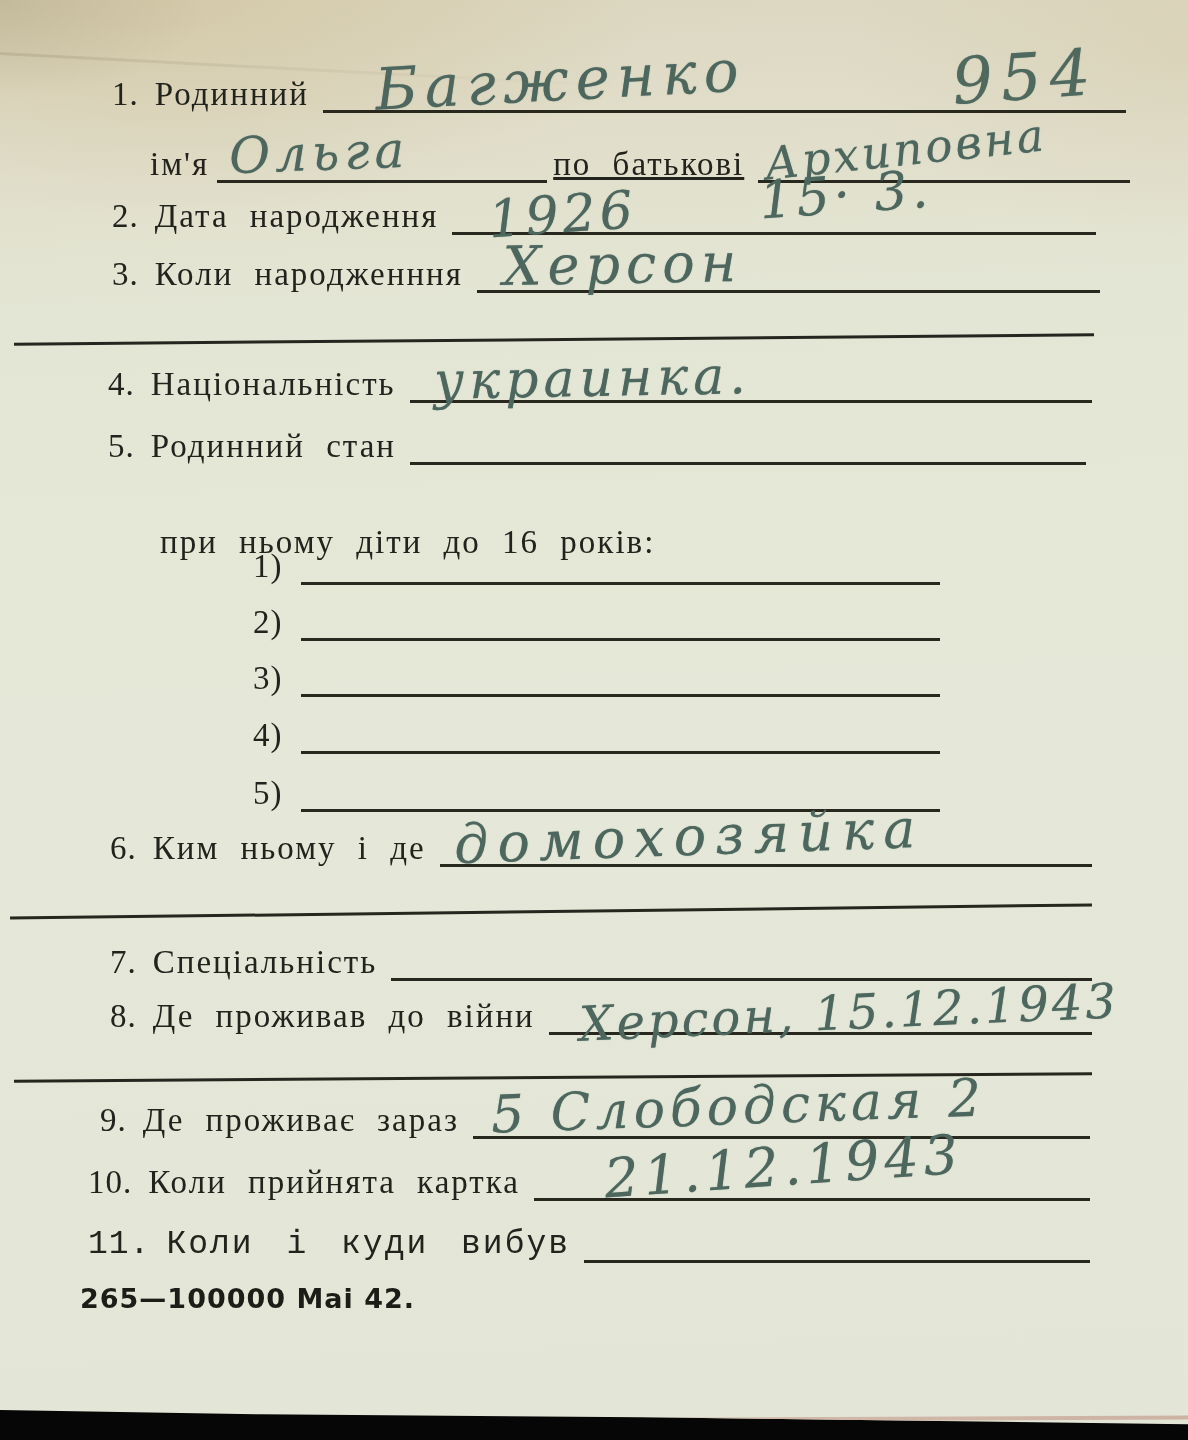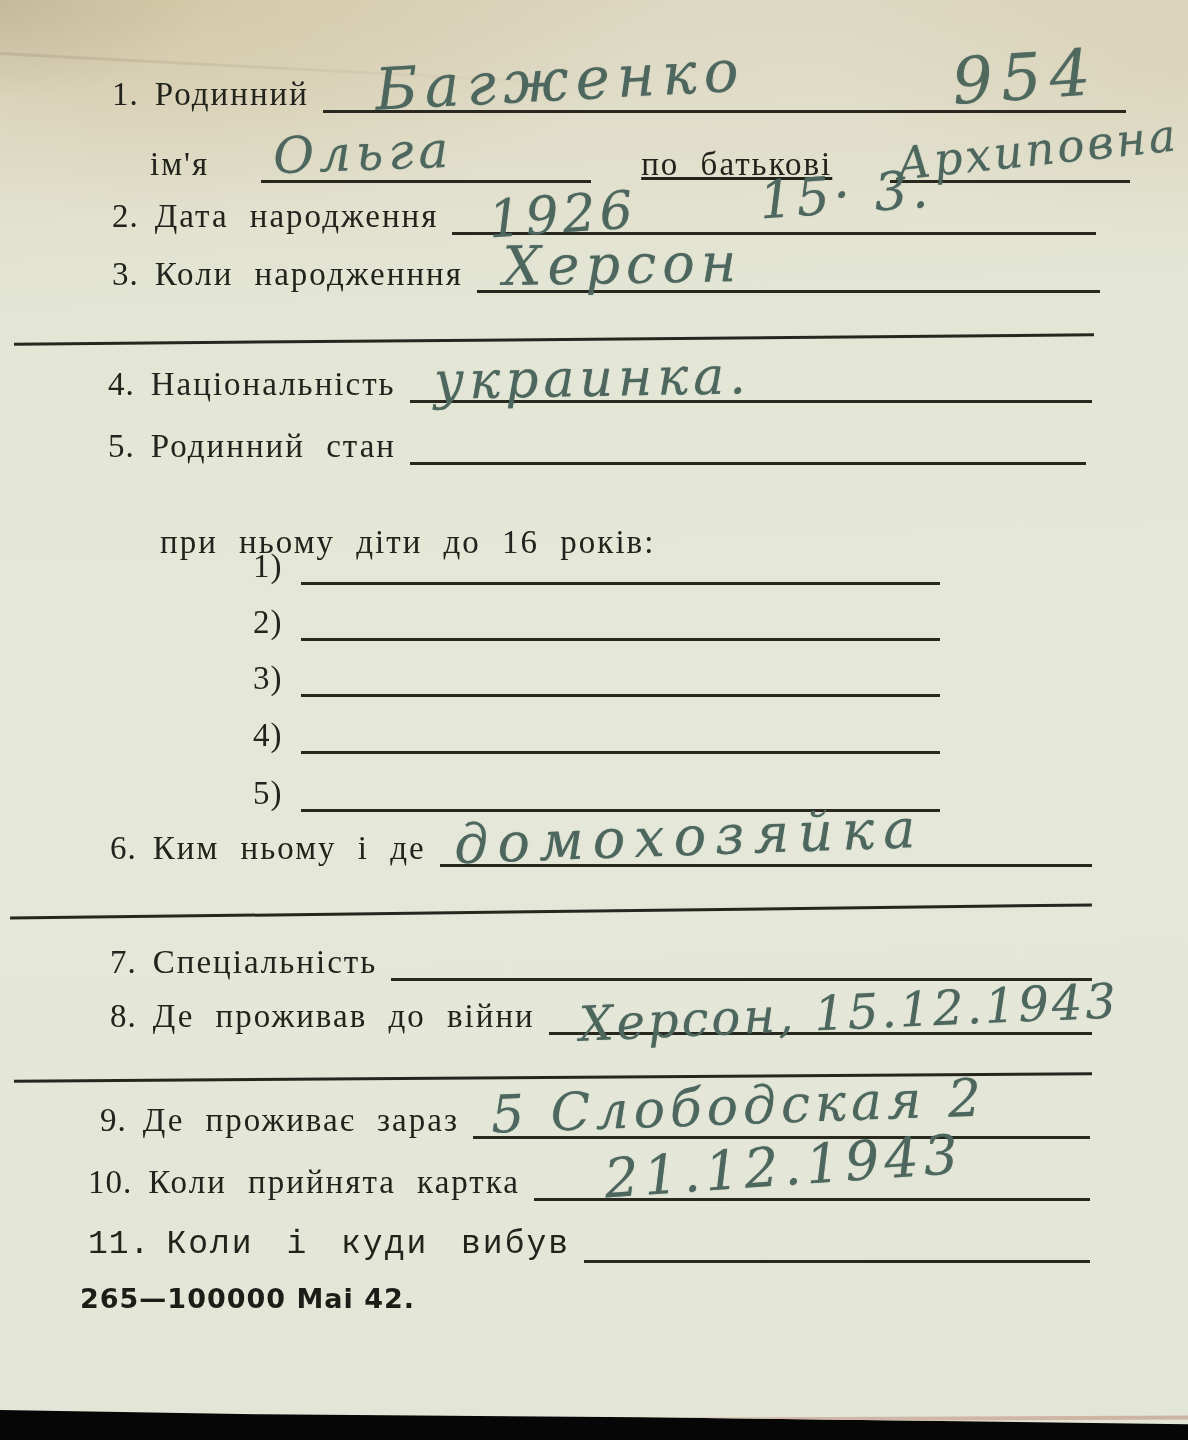--- a/index.html
+++ b/index.html
@@ -57,21 +57,21 @@
     transform:rotate(-4deg);
     text-shadow:0 0 1px rgba(70,100,92,0.55);
   }
   .imprint{
     position:absolute;left:80px;top:1283px;
     font-family:"DejaVu Sans", sans-serif;font-weight:bold;
     font-size:27px;letter-spacing:1px;color:#1d1d18;
   }
   
   .r-surname{top:76px;left:112px;right:62px;}
-  .r-name{top:146px;left:150px;right:58px;gap:44px;}
+  .r-name{top:146px;left:150px;right:58px;}
   .r-name .line1{flex:0 0 330px;margin-left:8px;}
   .r-name .lbl2{margin-left:6px;text-decoration:underline;}
   .r-birthdate{top:198px;left:112px;right:92px;}
   .r-birthplace{top:256px;left:112px;right:88px;}
   .sep1{top:338px;left:14px;right:94px;transform:rotate(-0.5deg);}
   .r-nation{top:366px;left:108px;right:96px;}
   .r-family{top:428px;left:108px;right:102px;}
   .r-childhead{top:488px;left:160px;margin-top:36px;}
   .r-child{left:253px;right:248px;}
   .rc1{top:548px;} .rc2{top:604px;} .rc3{top:660px;} .rc4{top:717px;} .rc5{top:775px;}

